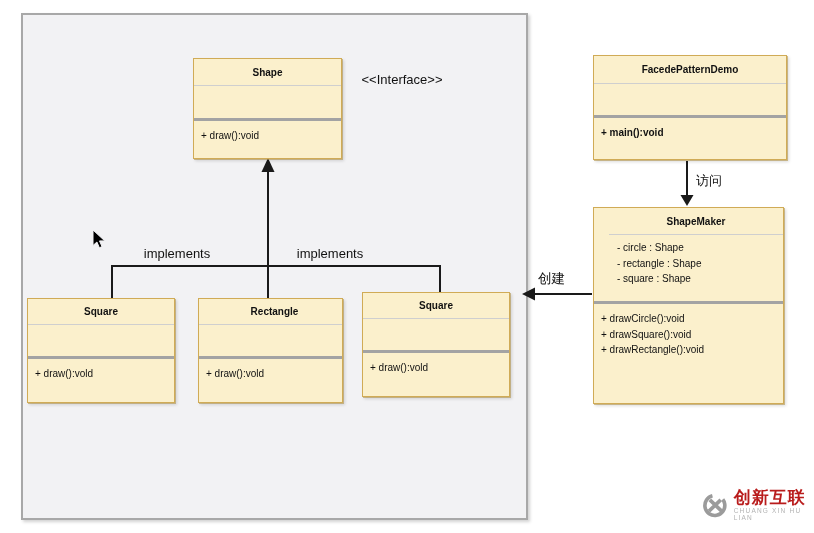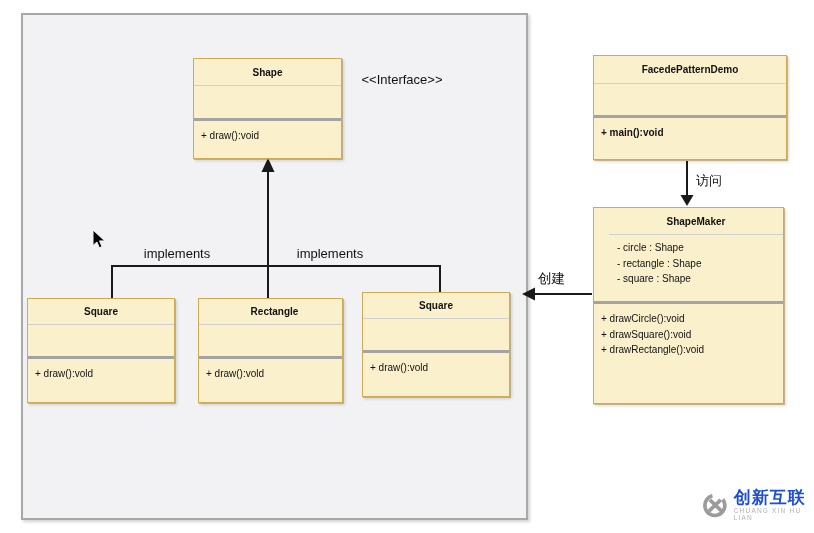--- a/index.html
+++ b/index.html
@@ -34,21 +34,21 @@
   
   .lbl { position:absolute; font-size:13px; white-space:nowrap; }
   .lbl.center { text-align:center; }
 
   
   .overlay { position:absolute; left:0; top:0; pointer-events:none; }
 
   
   .logo { position:absolute; left:701px; top:489px; display:flex; align-items:center; }
   .logo-text-col { margin-left:5px; }
-  .logo-cn { font-size:17px; font-weight:bold; color:#1d4ed8; line-height:18px; letter-spacing:1px; }
+  .logo-cn { font-size:17px; font-weight:bold; color:#b91c1c; line-height:18px; letter-spacing:1px; }
   .logo-en { font-size:6.5px; color:#b3b3b3; letter-spacing:1.2px; line-height:7px; }
 </style>
 </head>
 <body>
 
 <div id="stage">
 
   <div class="panel"></div>
 
   <svg class="overlay" width="814" height="533" viewBox="0 0 814 533">

